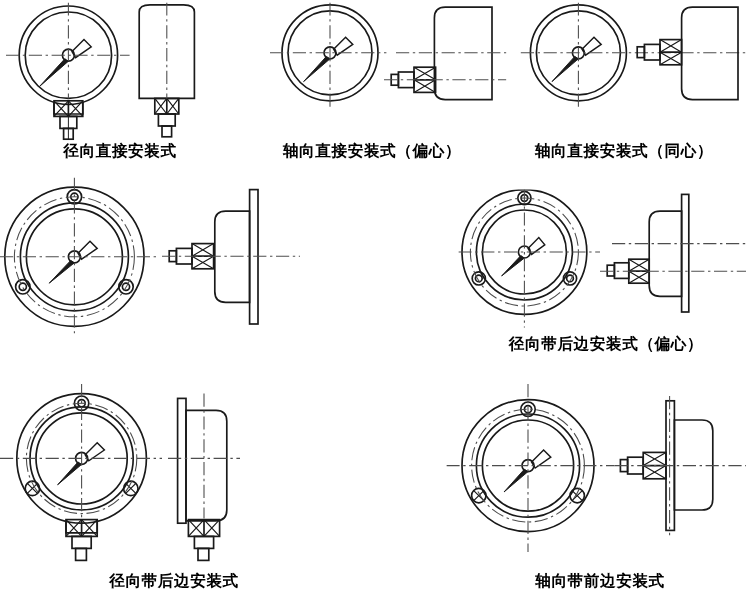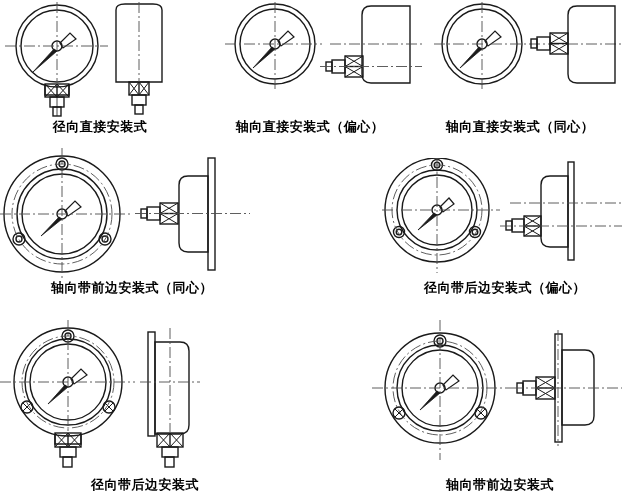--- a/index.html
+++ b/index.html
@@ -183,21 +183,20 @@
         <line x1="160" y1="65.5" x2="178" y2="65.5"></line>
         <path d="M160 55 L178 65.5 M178 55 L160 65.5 M160 65.5 L178 76 M178 65.5 L160 76" stroke-width="1"></path>
         <rect x="147" y="59" width="13" height="13"></rect>
         <rect x="141" y="61" width="6" height="9"></rect>
       </g>
       <g stroke="#4d4d4d" stroke-width="0.9" stroke-dasharray="11,3,2,3">
         <line x1="135" y1="65.5" x2="250" y2="65.5"></line>
       </g>
     </svg>
   </div>
-  <div class="cap" id="cap-4">轴向带前边安装式（同心）</div>
 
   <div class="fig" id="fig-5">
     <svg width="240" height="118" viewBox="0 0 240 118">
       <g fill="none" stroke="#1a1a1a" stroke-width="1.4">
         <circle cx="55" cy="52" r="52"></circle>
         <circle cx="55" cy="52" r="40"></circle>
         <circle cx="55" cy="52" r="35"></circle>
         <circle cx="55" cy="7" r="5.5"></circle>
           <circle cx="55" cy="7" r="2.8"></circle>
         <circle cx="17" cy="74" r="5.5"></circle>

